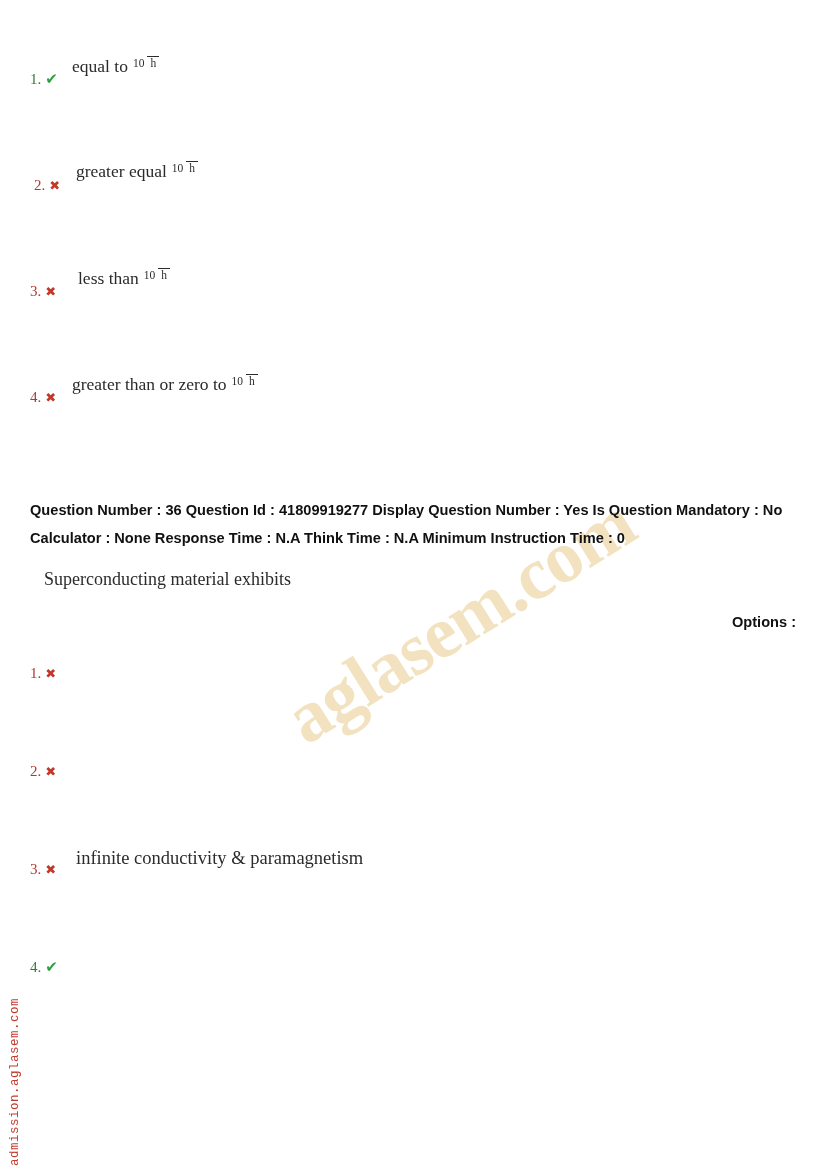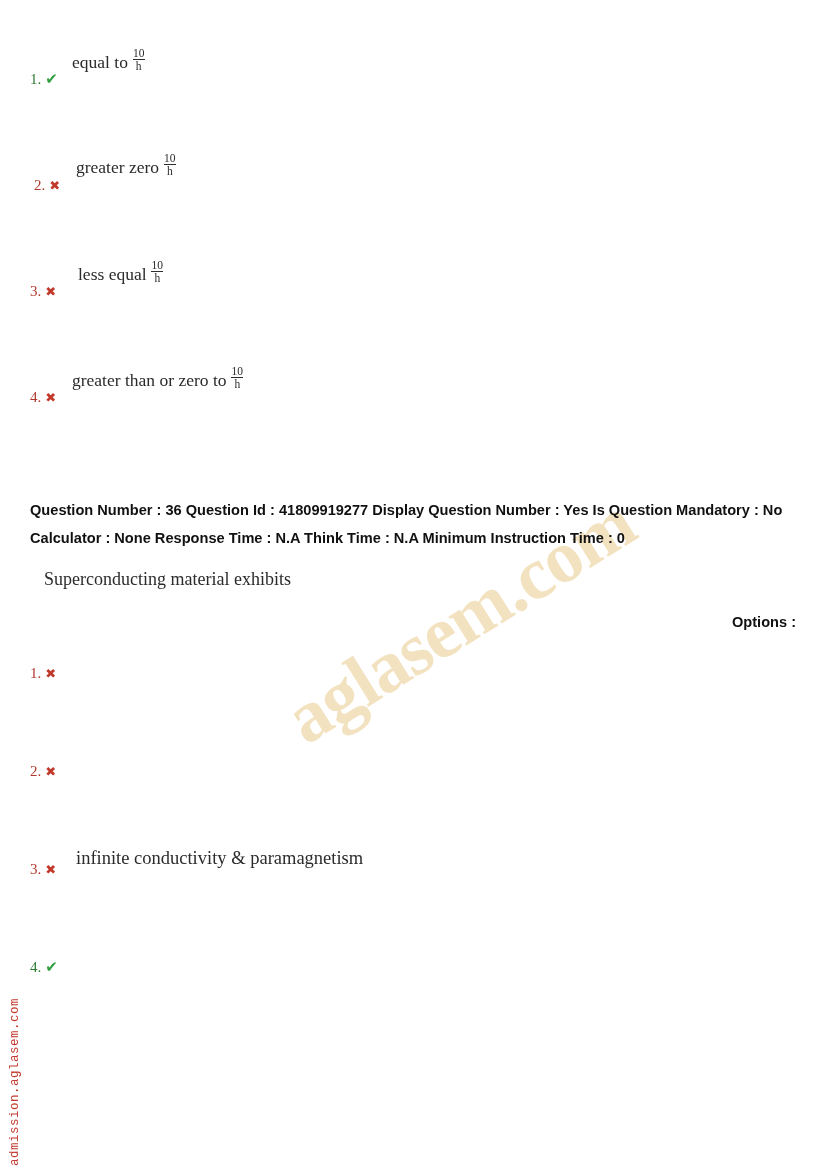--- a/index.html
+++ b/index.html
@@ -102,21 +102,21 @@
     display: flex;
     align-items: center;
     line-height: 1.1;
     white-space: nowrap;
     text-align: center;
   }
 
   
   .frac {
     display: inline-flex;
-    flex-direction: column;
+    flex-direction: row;
     align-items: center;
     justify-content: center;
     vertical-align: middle;
     margin: 0 2px;
     position: relative;
     top: -3px;
   }
   .frac .num {
     font-size: 11.5px;
     line-height: 1.05;
@@ -182,35 +182,35 @@
           </span>
         </div>
       </div>
 
       <div class="option-row" style="margin-top: 76px; padding-left: 4px;">
         <div class="opt-marker">
           <span class="opt-num">2.</span>
           <span class="opt-mark cross">✖</span>
         </div>
         <div class="opt-text" style="position:relative; top:-13px;">
-          <span>greater zero</span>
+          <span>greater equal</span>
           <span class="frac">
             <span class="num">10</span>
             <span class="den">h</span>
           </span>
         </div>
       </div>
 
       <div class="option-row" style="margin-top: 76px; padding-left: 0;">
         <div class="opt-marker">
           <span class="opt-num">3.</span>
           <span class="opt-mark cross">✖</span>
         </div>
         <div class="opt-text" style="position:relative; top:-12px; padding-left:6px;">
-          <span>less equal</span>
+          <span>less than</span>
           <span class="frac">
             <span class="num">10</span>
             <span class="den">h</span>
           </span>
         </div>
       </div>
 
       <div class="option-row" style="margin-top: 76px; padding-left: 0;">
         <div class="opt-marker">
           <span class="opt-num">4.</span>

